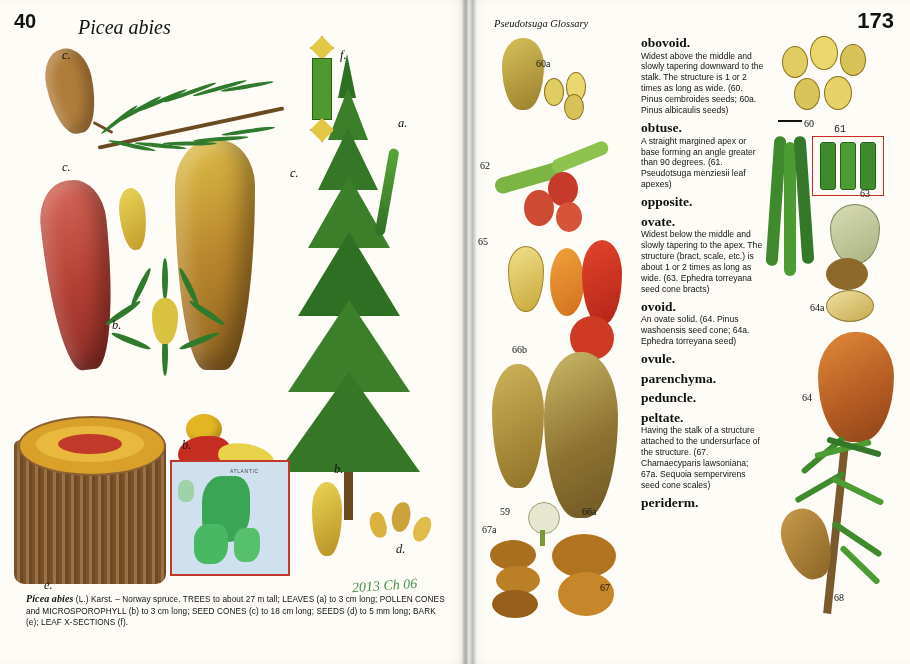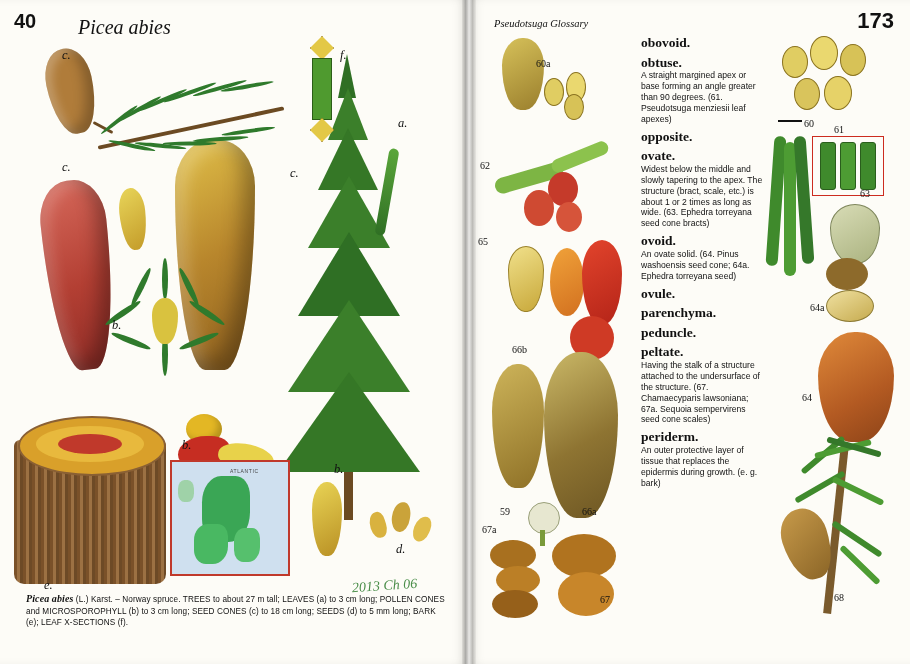--- a/index.html
+++ b/index.html
@@ -236,25 +236,26 @@
         <div style="position:absolute;left:6px;top:38px;width:56px;height:44px;background:#c8862a;border-radius:50%;"></div>
       </div>
 
       <div class="fignum" style="left:58px;top:24px;">60a</div>
       <div class="fignum" style="left:2px;top:126px;">62</div>
       <div class="fignum" style="left:0px;top:202px;">65</div>
       <div class="fignum" style="left:34px;top:310px;">66b</div>
       <div class="fignum" style="left:22px;top:472px;">59</div>
       <div class="fignum" style="left:104px;top:472px;">66a</div>
       <div class="fignum" style="left:4px;top:490px;">67a</div>
-      <div class="fignum" style="left:122px;top:560px;">67</div>
+      <div class="fignum" style="left:122px;top:548px;">67</div>
     </div>
 
     <div class="gcol">
       <span class="gterm">obovoid.</span>
+      <span class="gdef">Widest above the middle and slowly tapering downward to the stalk. The structure is 1 or 2 times as long as wide. (60. Pinus cembroides seeds; 60a. Pinus albicaulis seeds)</span>
 
       <span class="gterm">obtuse.</span>
       <span class="gdef">A straight margined apex or base forming an angle greater than 90 degrees. (61. Pseudotsuga menziesii leaf apexes)</span>
 
       <span class="gterm">opposite.</span>
 
       <span class="gterm">ovate.</span>
       <span class="gdef">Widest below the middle and slowly tapering to the apex. The structure (bract, scale, etc.) is about 1 or 2 times as long as wide. (63. Ephedra torreyana seed cone bracts)</span>
 
       <span class="gterm">ovoid.</span>
@@ -263,21 +264,20 @@
       <span class="gterm">ovule.</span>
 
       <span class="gterm">parenchyma.</span>
 
       <span class="gterm">peduncle.</span>
 
       <span class="gterm">peltate.</span>
       <span class="gdef">Having the stalk of a structure attached to the undersurface of the structure. (67. Chamaecyparis lawsoniana; 67a. Sequoia sempervirens seed cone scales)</span>
 
       <span class="gterm">periderm.</span>
-      <span class="gdef">An outer protective layer of tissue that replaces the epidermis during growth. (e. g. bark)</span>
 
     </div>
 
     <div style="position:absolute;left:296px;top:32px;width:146px;height:600px;">
 
       <div style="position:absolute;left:16px;top:4px;width:96px;height:80px;">
         <div style="position:absolute;left:2px;top:10px;width:24px;height:30px;background:#e0cd62;border:1px solid #8a7320;border-radius:50%;"></div>
         <div style="position:absolute;left:30px;top:0;width:26px;height:32px;background:#ead86f;border:1px solid #8a7320;border-radius:50%;"></div>
         <div style="position:absolute;left:60px;top:8px;width:24px;height:30px;background:#d7c257;border:1px solid #8a7320;border-radius:50%;"></div>
         <div style="position:absolute;left:14px;top:42px;width:24px;height:30px;background:#d9c45c;border:1px solid #8a7320;border-radius:50%;"></div>
@@ -285,21 +285,21 @@
       </div>
       <div class="fignum" style="left:40px;top:86px;">60</div>
       <div class="arrow" style="left:14px;top:88px;width:24px;height:2px;background:#111;"></div>
 
       <div class="redbox" style="left:48px;top:104px;width:70px;height:58px;"></div>
       <div style="position:absolute;left:52px;top:108px;width:62px;height:50px;">
         <div style="position:absolute;left:4px;top:2px;width:14px;height:46px;background:#3f8a2c;border:1px solid #2a5e1c;border-radius:3px;"></div>
         <div style="position:absolute;left:24px;top:2px;width:14px;height:46px;background:#4d9c33;border:1px solid #2a5e1c;border-radius:3px;"></div>
         <div style="position:absolute;left:44px;top:2px;width:14px;height:46px;background:#3f8a2c;border:1px solid #2a5e1c;border-radius:3px;"></div>
       </div>
-      <div class="fignum" style="left:70px;top:92px;">61</div>
+      <div class="fignum" style="left:70px;top:92px;font-family:Liberation Mono, monospace;">61</div>
 
       <div style="position:absolute;left:4px;top:104px;width:46px;height:150px;">
         <div style="position:absolute;left:2px;top:0;width:12px;height:130px;background:#3f8a2c;border-radius:6px;transform:rotate(4deg);"></div>
         <div style="position:absolute;left:16px;top:6px;width:12px;height:134px;background:#4d9c33;border-radius:6px;"></div>
         <div style="position:absolute;left:30px;top:0;width:12px;height:128px;background:#35782a;border-radius:6px;transform:rotate(-4deg);"></div>
       </div>
 
       <div style="position:absolute;left:66px;top:172px;width:48px;height:58px;background:linear-gradient(150deg,#d8dcb6,#aab27f);
                   border:1px solid #7d855a;border-radius:50% 50% 46% 46%/40% 40% 60% 60%;"></div>
       <div class="fignum" style="left:96px;top:156px;">63</div>

